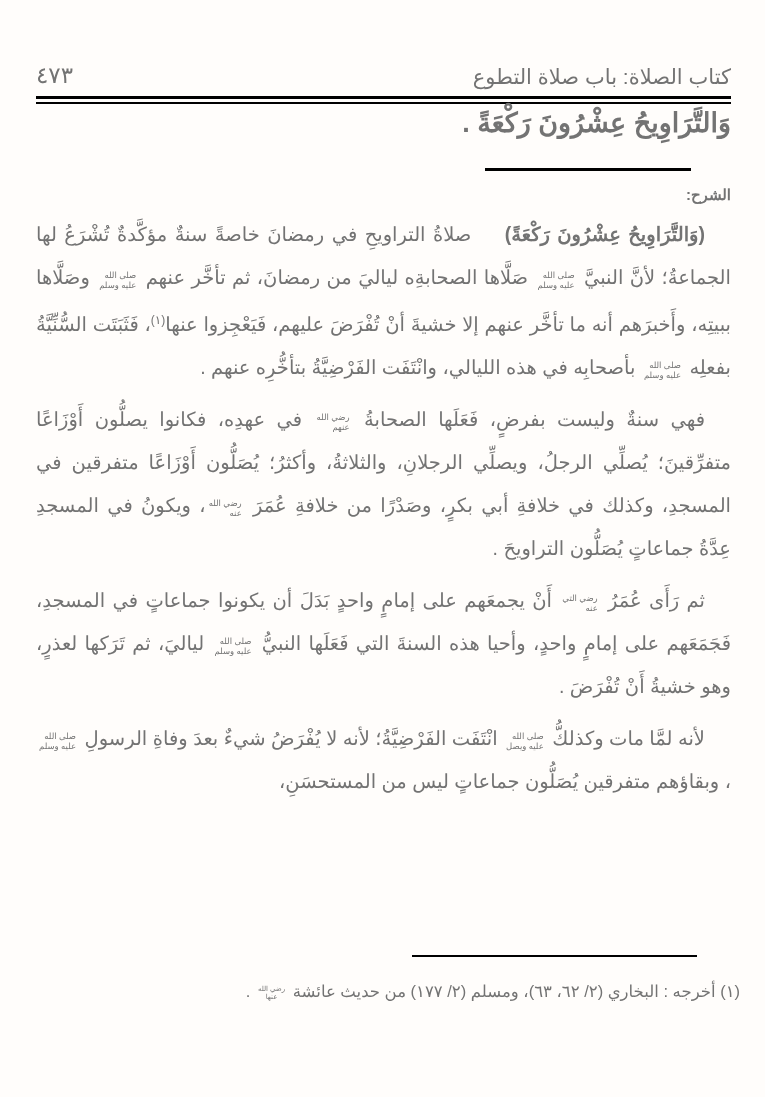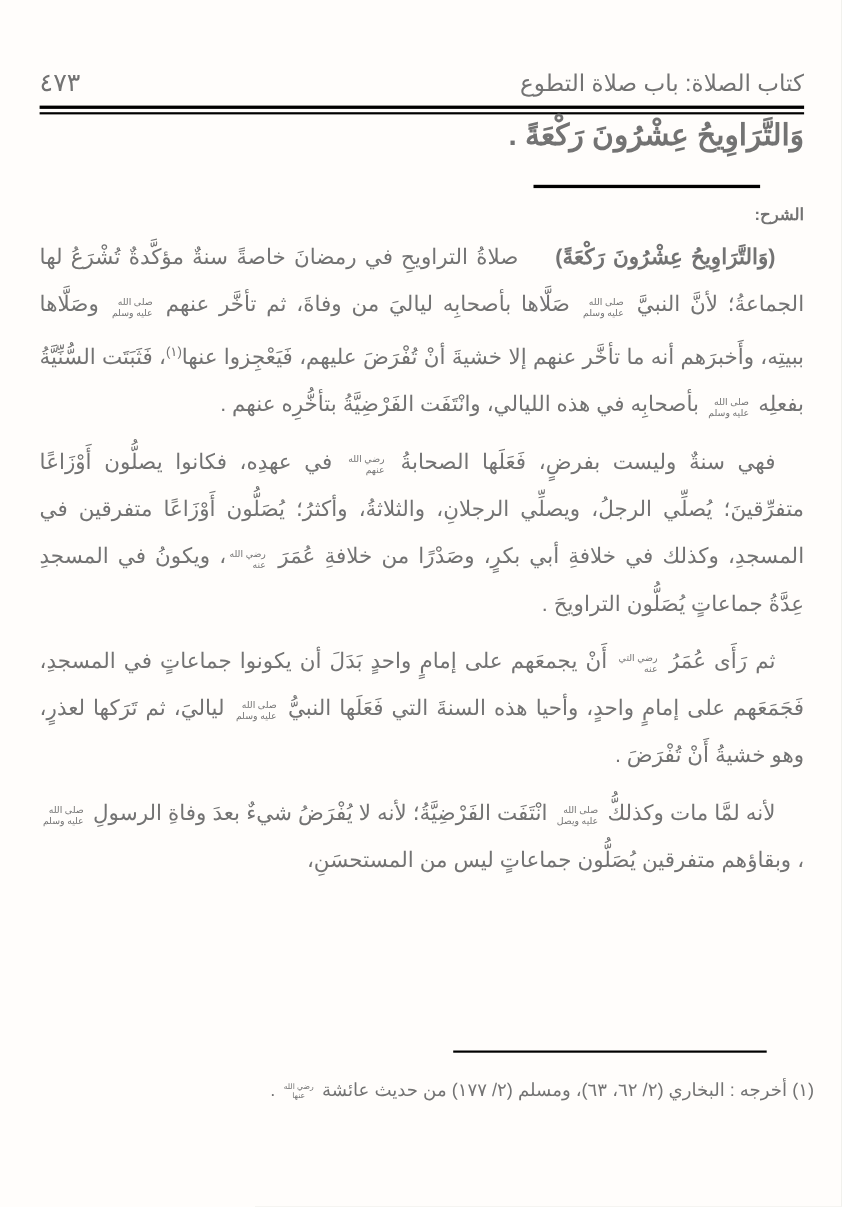--- a/index.html
+++ b/index.html
@@ -85,21 +85,21 @@
   <div class="header-rule"></div>
 
   <div class="matn">وَالتَّرَاوِيحُ عِشْرُونَ رَكْعَةً .</div>
 
   <div class="matn-rule"></div>
 
   <div class="sharh-heading">الشرح:</div>
 
   <div class="body-text">
     <p class="para"><span class="seg-bold">(وَالتَّرَاوِيحُ عِشْرُونَ رَكْعَةً)</span><span class="seg-normal"> صلاةُ التراويحِ في رمضانَ خاصةً سنةٌ مؤكَّدةٌ تُشْرَعُ لها الجماعةُ؛ لأنَّ النبيَّ </span><span class="seg-honorific">صلى الله
-عليه وسلم</span><span class="seg-normal"> صَلَّاها بأصحابِه لياليَ من وفاةَ، ثم تأخَّر عنهم </span><span class="seg-honorific">صلى الله
+عليه وسلم</span><span class="seg-normal"> صَلَّاها الصحابةِه لياليَ من رمضانَ، ثم تأخَّر عنهم </span><span class="seg-honorific">صلى الله
 عليه وسلم</span><span class="seg-normal"> وصَلَّاها ببيتِه، وأَخبرَهم أنه ما تأخَّر عنهم إلا خشيةَ أنْ تُفْرَضَ عليهم، فَيَعْجِزوا عنها</span><span class="seg-sup">(١)</span><span class="seg-normal">، فَثَبَتَت السُّنِّيَّةُ بفعلِه </span><span class="seg-honorific">صلى الله
 عليه وسلم</span><span class="seg-normal"> بأصحابِه في هذه الليالي، وانْتَفَت الفَرْضِيَّةُ بتأخُّرِه عنهم .</span></p>
     <p class="para"><span class="seg-normal">فهي سنةٌ وليست بفرضٍ، فَعَلَها الصحابةُ </span><span class="seg-honorific">رضي الله
 عنهم</span><span class="seg-normal"> في عهدِه، فكانوا يصلُّون أَوْزَاعًا متفرِّقينَ؛ يُصلِّي الرجلُ، ويصلِّي الرجلانِ، والثلاثةُ، وأكثرُ؛ يُصَلُّون أَوْزَاعًا متفرقين في المسجدِ، وكذلك في خلافةِ أبي بكرٍ، وصَدْرًا من خلافةِ عُمَرَ </span><span class="seg-honorific">رضي الله
 عنه</span><span class="seg-normal">، ويكونُ في المسجدِ عِدَّةُ جماعاتٍ يُصَلُّون التراويحَ .</span></p>
     <p class="para"><span class="seg-normal">ثم رَأَى عُمَرُ </span><span class="seg-honorific">رضي التي
 عنه</span><span class="seg-normal"> أَنْ يجمعَهم على إمامٍ واحدٍ بَدَلَ أن يكونوا جماعاتٍ في المسجدِ، فَجَمَعَهم على إمامٍ واحدٍ، وأحيا هذه السنةَ التي فَعَلَها النبيُّ </span><span class="seg-honorific">صلى الله
 عليه وسلم</span><span class="seg-normal"> لياليَ، ثم تَرَكها لعذرٍ، وهو خشيةُ أَنْ تُفْرَضَ .</span></p>
     <p class="para"><span class="seg-normal">لأنه لمَّا مات وكذلكُّ </span><span class="seg-honorific">صلى الله
 عليه ويصل</span><span class="seg-normal"> انْتَفَت الفَرْضِيَّةُ؛ لأنه لا يُفْرَضُ شيءٌ بعدَ وفاةِ الرسولِ </span><span class="seg-honorific">صلى الله

